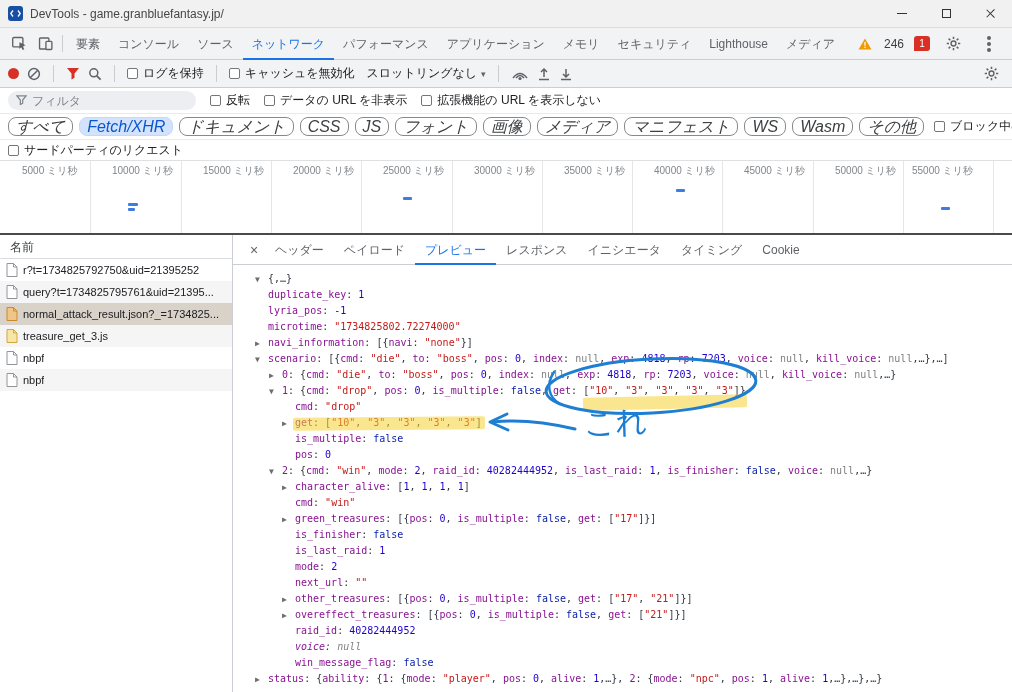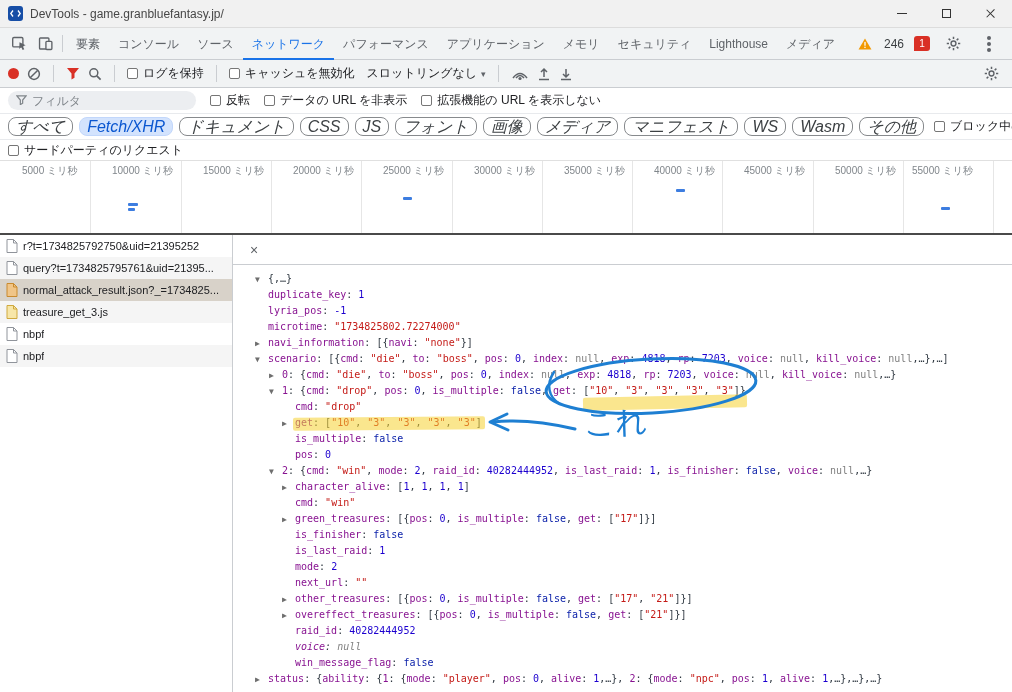--- a/index.html
+++ b/index.html
@@ -318,20 +318,21 @@
       <div class="ov-label" style="left: 912px;">55000 ミリ秒</div>
       <div class="ov-mark" style="left: 128px; top: 42px; width: 10px; height: 3px;"></div>
       <div class="ov-mark" style="left: 128px; top: 47px; width: 7px; height: 3px;"></div>
       <div class="ov-mark" style="left: 403px; top: 36px; width: 9px; height: 3px;"></div>
       <div class="ov-mark" style="left: 676px; top: 28px; width: 9px; height: 3px;"></div>
       <div class="ov-mark" style="left: 941px; top: 46px; width: 9px; height: 3px;"></div>
     </div>
 
   <div class="main">
     <div class="left-pane">
+      <div class="req-header">名前</div>
       <div>
           <div class="req-row">
             <span class="file-icon">
               <svg width="12" height="14" viewBox="0 0 12 14">
                 <path d="M1 .5 h6.5 L11 4 v9.5 H1 z" fill="#fff" stroke="#90949b"></path>
                 <path d="M7.5 .5 V4 H11" fill="none" stroke="#90949b"></path>
               </svg>
             </span>
             <span class="req-name">r?t=1734825792750&amp;uid=21395252</span>
           </div>
@@ -378,20 +379,29 @@
                 <path d="M7.5 .5 V4 H11" fill="none" stroke="#90949b"></path>
               </svg>
             </span>
             <span class="req-name">nbpf</span>
           </div>
         </div>
     </div>
     <div class="right-pane">
       <div class="detail-bar">
         <div class="close-x">×</div>
+        <div class="dtabs">
+            <div class="d-tab">ヘッダー</div>
+            <div class="d-tab">ペイロード</div>
+            <div class="d-tab selected">プレビュー</div>
+            <div class="d-tab">レスポンス</div>
+            <div class="d-tab">イニシエータ</div>
+            <div class="d-tab">タイミング</div>
+            <div class="d-tab">Cookie</div>
+          </div>
       </div>
       <div class="tree">
           <div class="tl" style="padding-left: 22px;"><span class="tk-arrow">▼</span><span class="tk-punct">{,…}</span></div>
           <div class="tl" style="padding-left: 22px;"><span class="tk-arrow"></span><span class="tk-key">duplicate_key</span><span class="tk-punct">: </span><span class="tk-num">1</span></div>
           <div class="tl" style="padding-left: 22px;"><span class="tk-arrow"></span><span class="tk-key">lyria_pos</span><span class="tk-punct">: </span><span class="tk-num">-1</span></div>
           <div class="tl" style="padding-left: 22px;"><span class="tk-arrow"></span><span class="tk-key">microtime</span><span class="tk-punct">: </span><span class="tk-str">"1734825802.72274000"</span></div>
           <div class="tl" style="padding-left: 22px;"><span class="tk-arrow">▶</span><span class="tk-key">navi_information</span><span class="tk-punct">: </span><span class="tk-punct">[{</span><span class="tk-key">navi</span><span class="tk-punct">: </span><span class="tk-str">"none"</span><span class="tk-punct">}]</span></div>
           <div class="tl" style="padding-left: 22px;"><span class="tk-arrow">▼</span><span class="tk-key">scenario</span><span class="tk-punct">: </span><span class="tk-punct">[{</span><span class="tk-key">cmd</span><span class="tk-punct">: </span><span class="tk-str">"die"</span><span class="tk-punct">, </span><span class="tk-key">to</span><span class="tk-punct">: </span><span class="tk-str">"boss"</span><span class="tk-punct">, </span><span class="tk-key">pos</span><span class="tk-punct">: </span><span class="tk-num">0</span><span class="tk-punct">, </span><span class="tk-key">index</span><span class="tk-punct">: </span><span class="tk-null">null</span><span class="tk-punct">, </span><span class="tk-key">exp</span><span class="tk-punct">: </span><span class="tk-num">4818</span><span class="tk-punct">, </span><span class="tk-key">rp</span><span class="tk-punct">: </span><span class="tk-num">7203</span><span class="tk-punct">, </span><span class="tk-key">voice</span><span class="tk-punct">: </span><span class="tk-null">null</span><span class="tk-punct">, </span><span class="tk-key">kill_voice</span><span class="tk-punct">: </span><span class="tk-null">null</span><span class="tk-punct">,…},…]</span></div>
           <div class="tl" style="padding-left: 36px;"><span class="tk-arrow">▶</span><span class="tk-key">0</span><span class="tk-punct">: </span><span class="tk-punct">{</span><span class="tk-key">cmd</span><span class="tk-punct">: </span><span class="tk-str">"die"</span><span class="tk-punct">, </span><span class="tk-key">to</span><span class="tk-punct">: </span><span class="tk-str">"boss"</span><span class="tk-punct">, </span><span class="tk-key">pos</span><span class="tk-punct">: </span><span class="tk-num">0</span><span class="tk-punct">, </span><span class="tk-key">index</span><span class="tk-punct">: </span><span class="tk-null">null</span><span class="tk-punct">, </span><span class="tk-key">exp</span><span class="tk-punct">: </span><span class="tk-num">4818</span><span class="tk-punct">, </span><span class="tk-key">rp</span><span class="tk-punct">: </span><span class="tk-num">7203</span><span class="tk-punct">, </span><span class="tk-key">voice</span><span class="tk-punct">: </span><span class="tk-null">null</span><span class="tk-punct">, </span><span class="tk-key">kill_voice</span><span class="tk-punct">: </span><span class="tk-null">null</span><span class="tk-punct">,…}</span></div>
           <div class="tl" style="padding-left: 36px;"><span class="tk-arrow">▼</span><span class="tk-key">1</span><span class="tk-punct">: </span><span class="tk-punct">{</span><span class="tk-key">cmd</span><span class="tk-punct">: </span><span class="tk-str">"drop"</span><span class="tk-punct">, </span><span class="tk-key">pos</span><span class="tk-punct">: </span><span class="tk-num">0</span><span class="tk-punct">, </span><span class="tk-key">is_multiple</span><span class="tk-punct">: </span><span class="tk-bool">false</span><span class="tk-punct">, </span><span class="tk-key">get</span><span class="tk-punct">: </span><span class="tk-punct">[</span><span class="tk-str">"10"</span><span class="tk-punct">, </span><span class="tk-str">"3"</span><span class="tk-punct">, </span><span class="tk-str">"3"</span><span class="tk-punct">, </span><span class="tk-str">"3"</span><span class="tk-punct">, </span><span class="tk-str">"3"</span><span class="tk-punct">]}</span></div>

